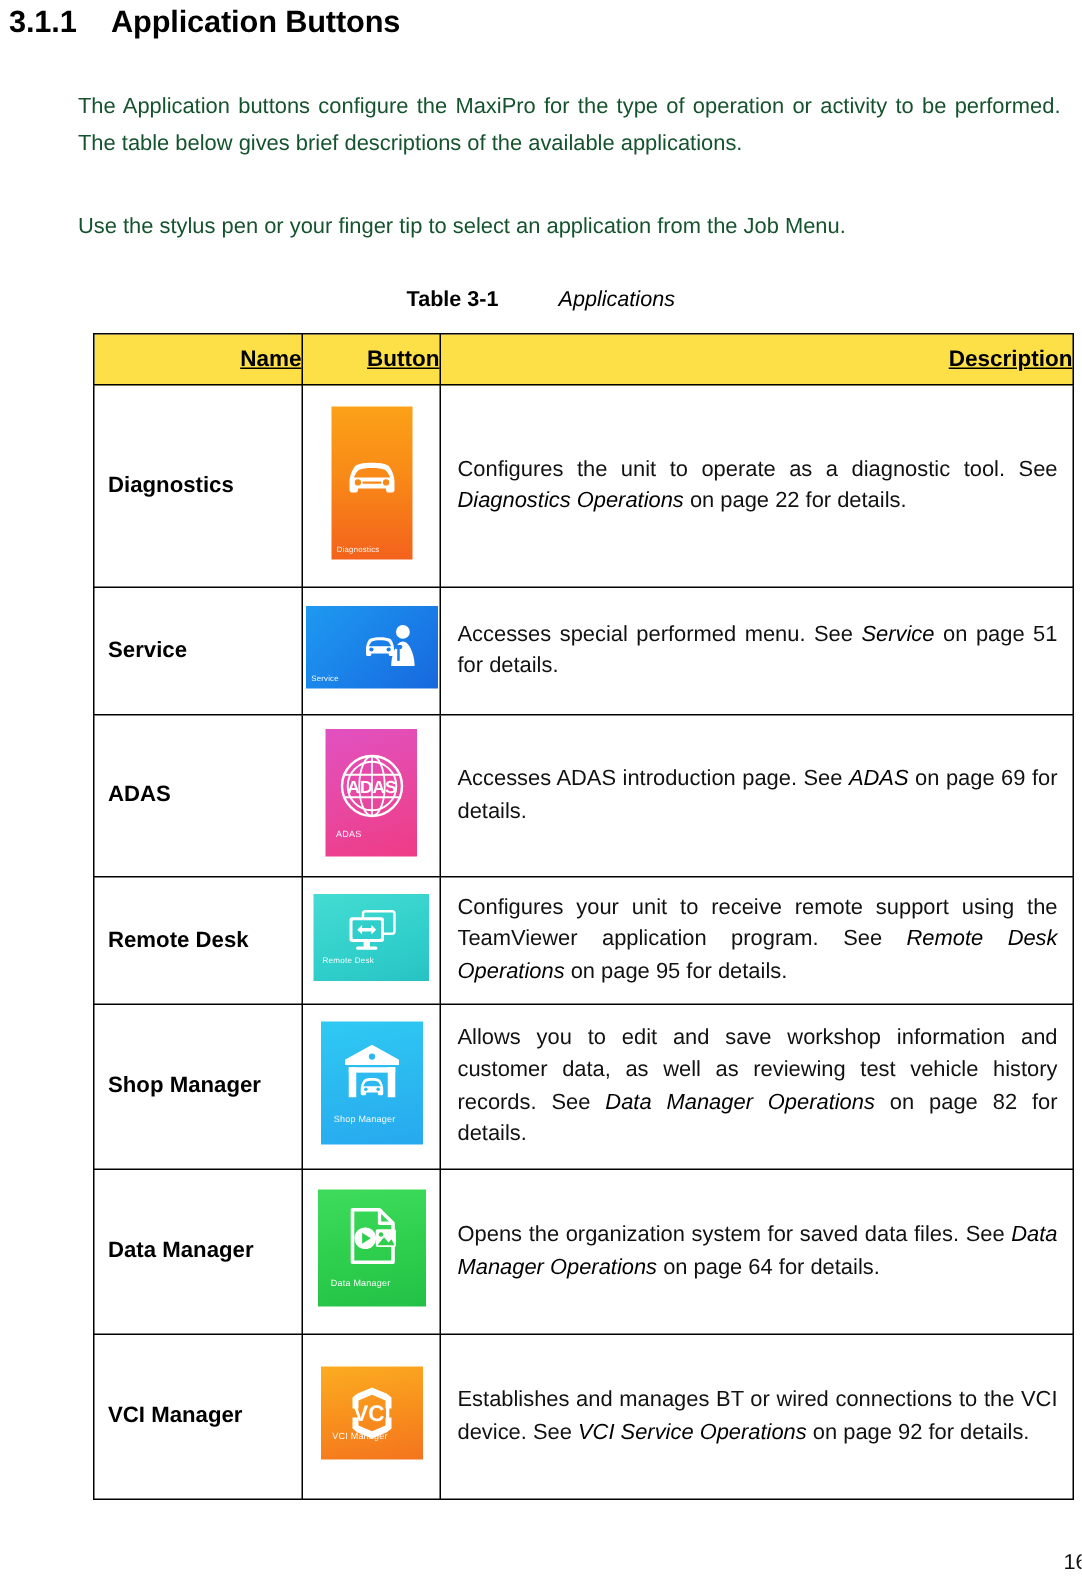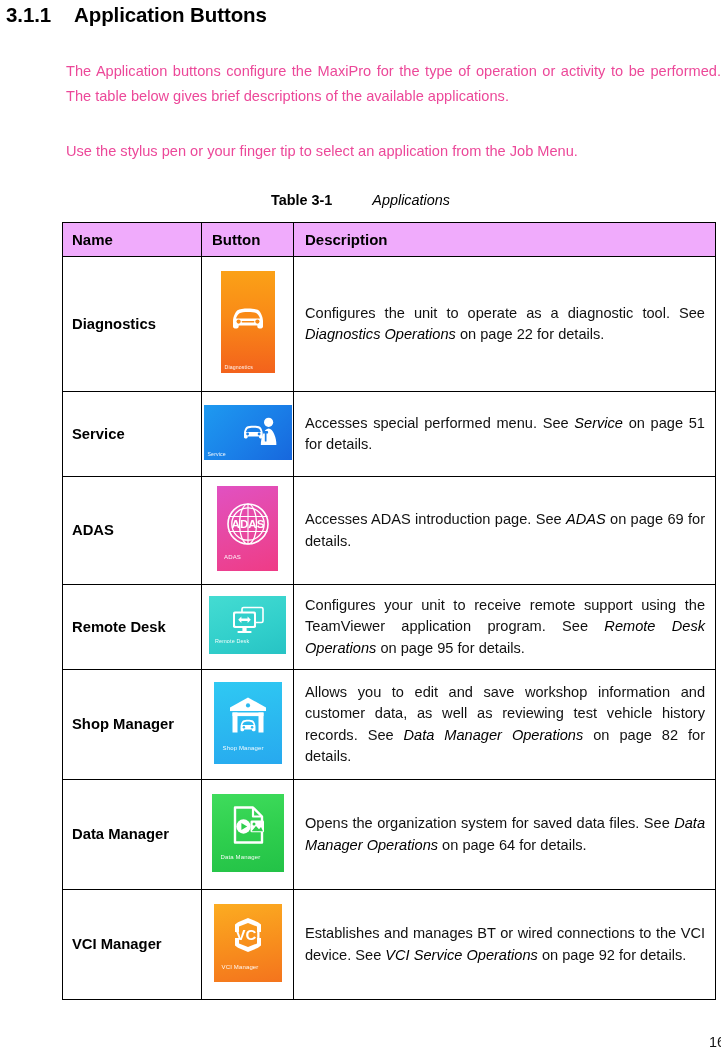--- a/index.html
+++ b/index.html
@@ -34,27 +34,27 @@
     font-weight: bold;
     font-size: 20.5px;
     letter-spacing: -0.1px;
   }
   .heading-num { width: 68px; flex: none; }
   .heading-text { flex: 1; }
 
   
   .para {
     position: absolute;
-    left: 66px;
+    left: 52px;
     width: 655px;
     font-size: 14.6px;
     line-height: 25.3px;
     text-align: justify;
     text-justify: inter-word;
-    color: #ec4899;
+    color: #14532d;
   }
   .para.p1 { top: 44px; }
   .para.p2 { top: 124px; }
 
   
   .table-caption {
     position: absolute;
     left: 0;
     top: 192px;
     width: 721px;
@@ -76,26 +76,27 @@
   .apps-table col.c-name { width: 139px; }
   .apps-table col.c-btn  { width: 92px; }
   .apps-table col.c-desc { width: 422px; }
 
   .apps-table th, .apps-table td {
     border: 1.2px solid #000;
     vertical-align: middle;
     padding: 0;
   }
   .apps-table thead th {
-    background: #f0abfc;
+    background: #fde047;
     height: 33px;
-    text-align: left;
+    text-align: right;
     font-weight: bold;
     font-size: 15px;
     padding-left: 9px;
+    text-decoration: underline;
   }
   .apps-table thead th.th-btn { padding-left: 10px; }
   .apps-table thead th.th-desc { padding-left: 11px; }
 
   td.name-cell {
     font-weight: bold;
     font-size: 14.8px;
     line-height: 21px;
     padding-left: 9px;
   }
@@ -176,21 +177,21 @@
   .tile-shopmanager .tile-label { bottom: 13px; left: 9px; font-size: 6px; }
 
   .tile-datamanager {
     width: 72px; height: 78px;
     background: linear-gradient(170deg, #3fdc5c 0%, #2fcf4e 50%, #23c247 100%);
   }
   .tile-datamanager .glyph { top: 11px; height: 40px; }
   .tile-datamanager .tile-label { bottom: 12px; left: 9px; font-size: 6px; }
 
   .tile-vcimanager {
-    width: 68px; height: 78px;
+    width: 68px; height: 62px;
     background: linear-gradient(170deg, #fcac21 0%, #f8901d 50%, #f4741d 100%);
   }
   .tile-vcimanager .glyph { top: 12px; height: 38px; }
   .tile-vcimanager .tile-label { bottom: 12px; left: 8px; font-size: 6px; }
 
   
   .page-number {
     position: absolute;
     left: 4px;
     top: 1034px;

